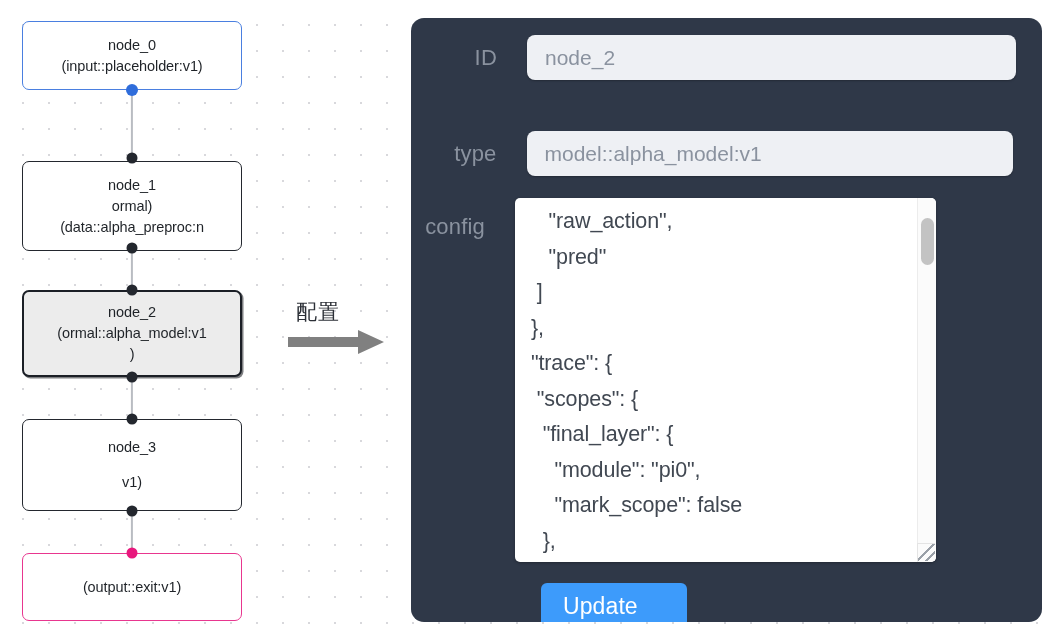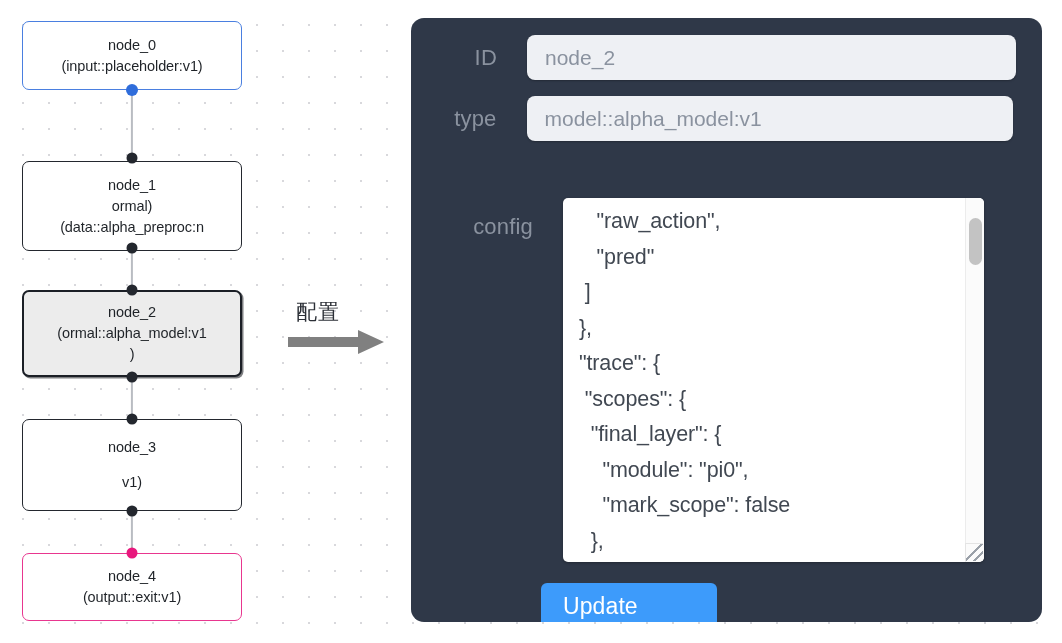--- a/index.html
+++ b/index.html
@@ -137,21 +137,21 @@
     border: none;
     border-radius: 8px;
     color: #8a929f;
     font-size: 21px;
     font-family: "Liberation Sans", sans-serif;
     padding: 0 18px;
     outline: none;
     box-shadow: 0 1px 2px rgba(0,0,0,0.25);
   }
 
-  #config-row { top: 180px; left: 0; width: 525px; align-items: flex-end; margin-left: 48px; }
+  #config-row { top: 180px; left: 0; width: 525px; align-items: flex-end; }
   #config-box {
     position: relative;
     box-sizing: border-box;
     width: 489px;
     height: 364px;
     background: #ffffff;
     border-radius: 5px;
     box-shadow: 0 1px 3px rgba(0,0,0,0.3);
     overflow: hidden;
   }
@@ -203,21 +203,21 @@
       linear-gradient(135deg, transparent 0 70%, #9aa0a8 70% 78%, transparent 78% 100%);
     border-top: 1px solid #e4e4e4;
     border-left: 1px solid #e4e4e4;
     background-color: #fbfbfb;
   }
 
   #update-btn {
     position: absolute;
     left: 130px;
     top: 565px;
-    width: 176px;
+    width: 146px;
     height: 47px;
     background: #3d9bfb;
     border: none;
     border-radius: 6px 6px 0 0;
     color: #ffffff;
     font-size: 23px;
     font-family: "Liberation Sans", sans-serif;
     text-align: left;
     padding-left: 22px;
     cursor: pointer;
@@ -257,40 +257,39 @@
   <div class="port" style="left:132px; top:377px;"></div>
 
   <div class="node" style="left:22px; top:419px; width:220px; height:92px;gap:14px;">
     <span class="nline">node_3</span>
     <span class="nline">v1)</span>
   </div>
   <div class="port" style="left:132px; top:419px;"></div>
   <div class="port" style="left:132px; top:511px;"></div>
 
   <div class="node output-node" style="left:22px; top:553px; width:220px; height:68px;">
-    <span class="nline">node_4</span>
     <span class="nline">(output::exit:v1)</span>
   </div>
   <div class="port pink" style="left:132px; top:553px;"></div>
 
   <div id="arrow-group">
     <span id="arrow-label">配置</span>
     <svg id="arrow-shape" width="98" height="26" viewBox="0 0 98 26">
       <path d="M0 8 L70 8 L70 1 L96 13 L70 25 L70 18 L0 18 Z" fill="#808080"></path>
     </svg>
   </div>
 
   <div id="panel">
 
     <div class="field-row" style="top:17px; left:0; width:631px;">
       <span class="field-label">ID</span>
       <input class="text-input" type="text" readonly="" value="node_2" style="">
     </div>
 
-    <div class="field-row" style="top:78px; left:0; width:602px;">
+    <div class="field-row" style="top:113px; left:0; width:602px;">
       <span class="field-label">type</span>
       <input class="text-input" type="text" readonly="" value="model::alpha_model:v1" style="">
     </div>
 
     <div class="field-row" id="config-row">
       <span class="field-label top-align">config</span>
       <div id="config-box">
         <textarea id="config-text" spellcheck="false" style="">    "raw_action",
     "pred"
   ]

